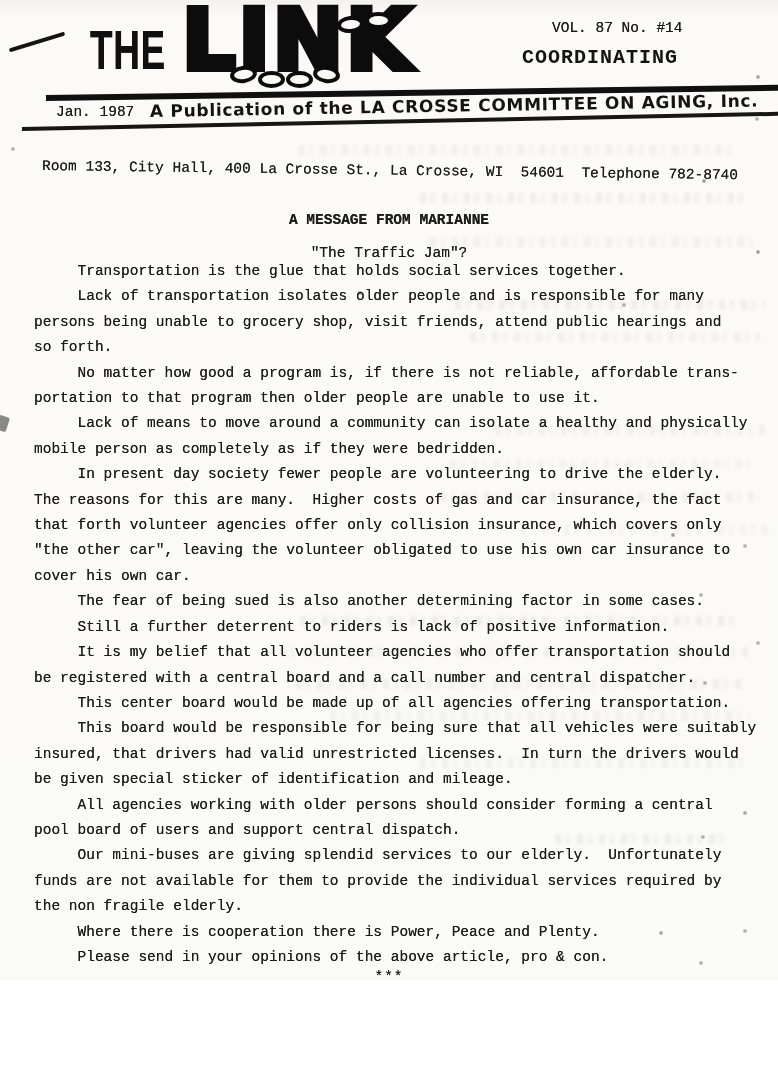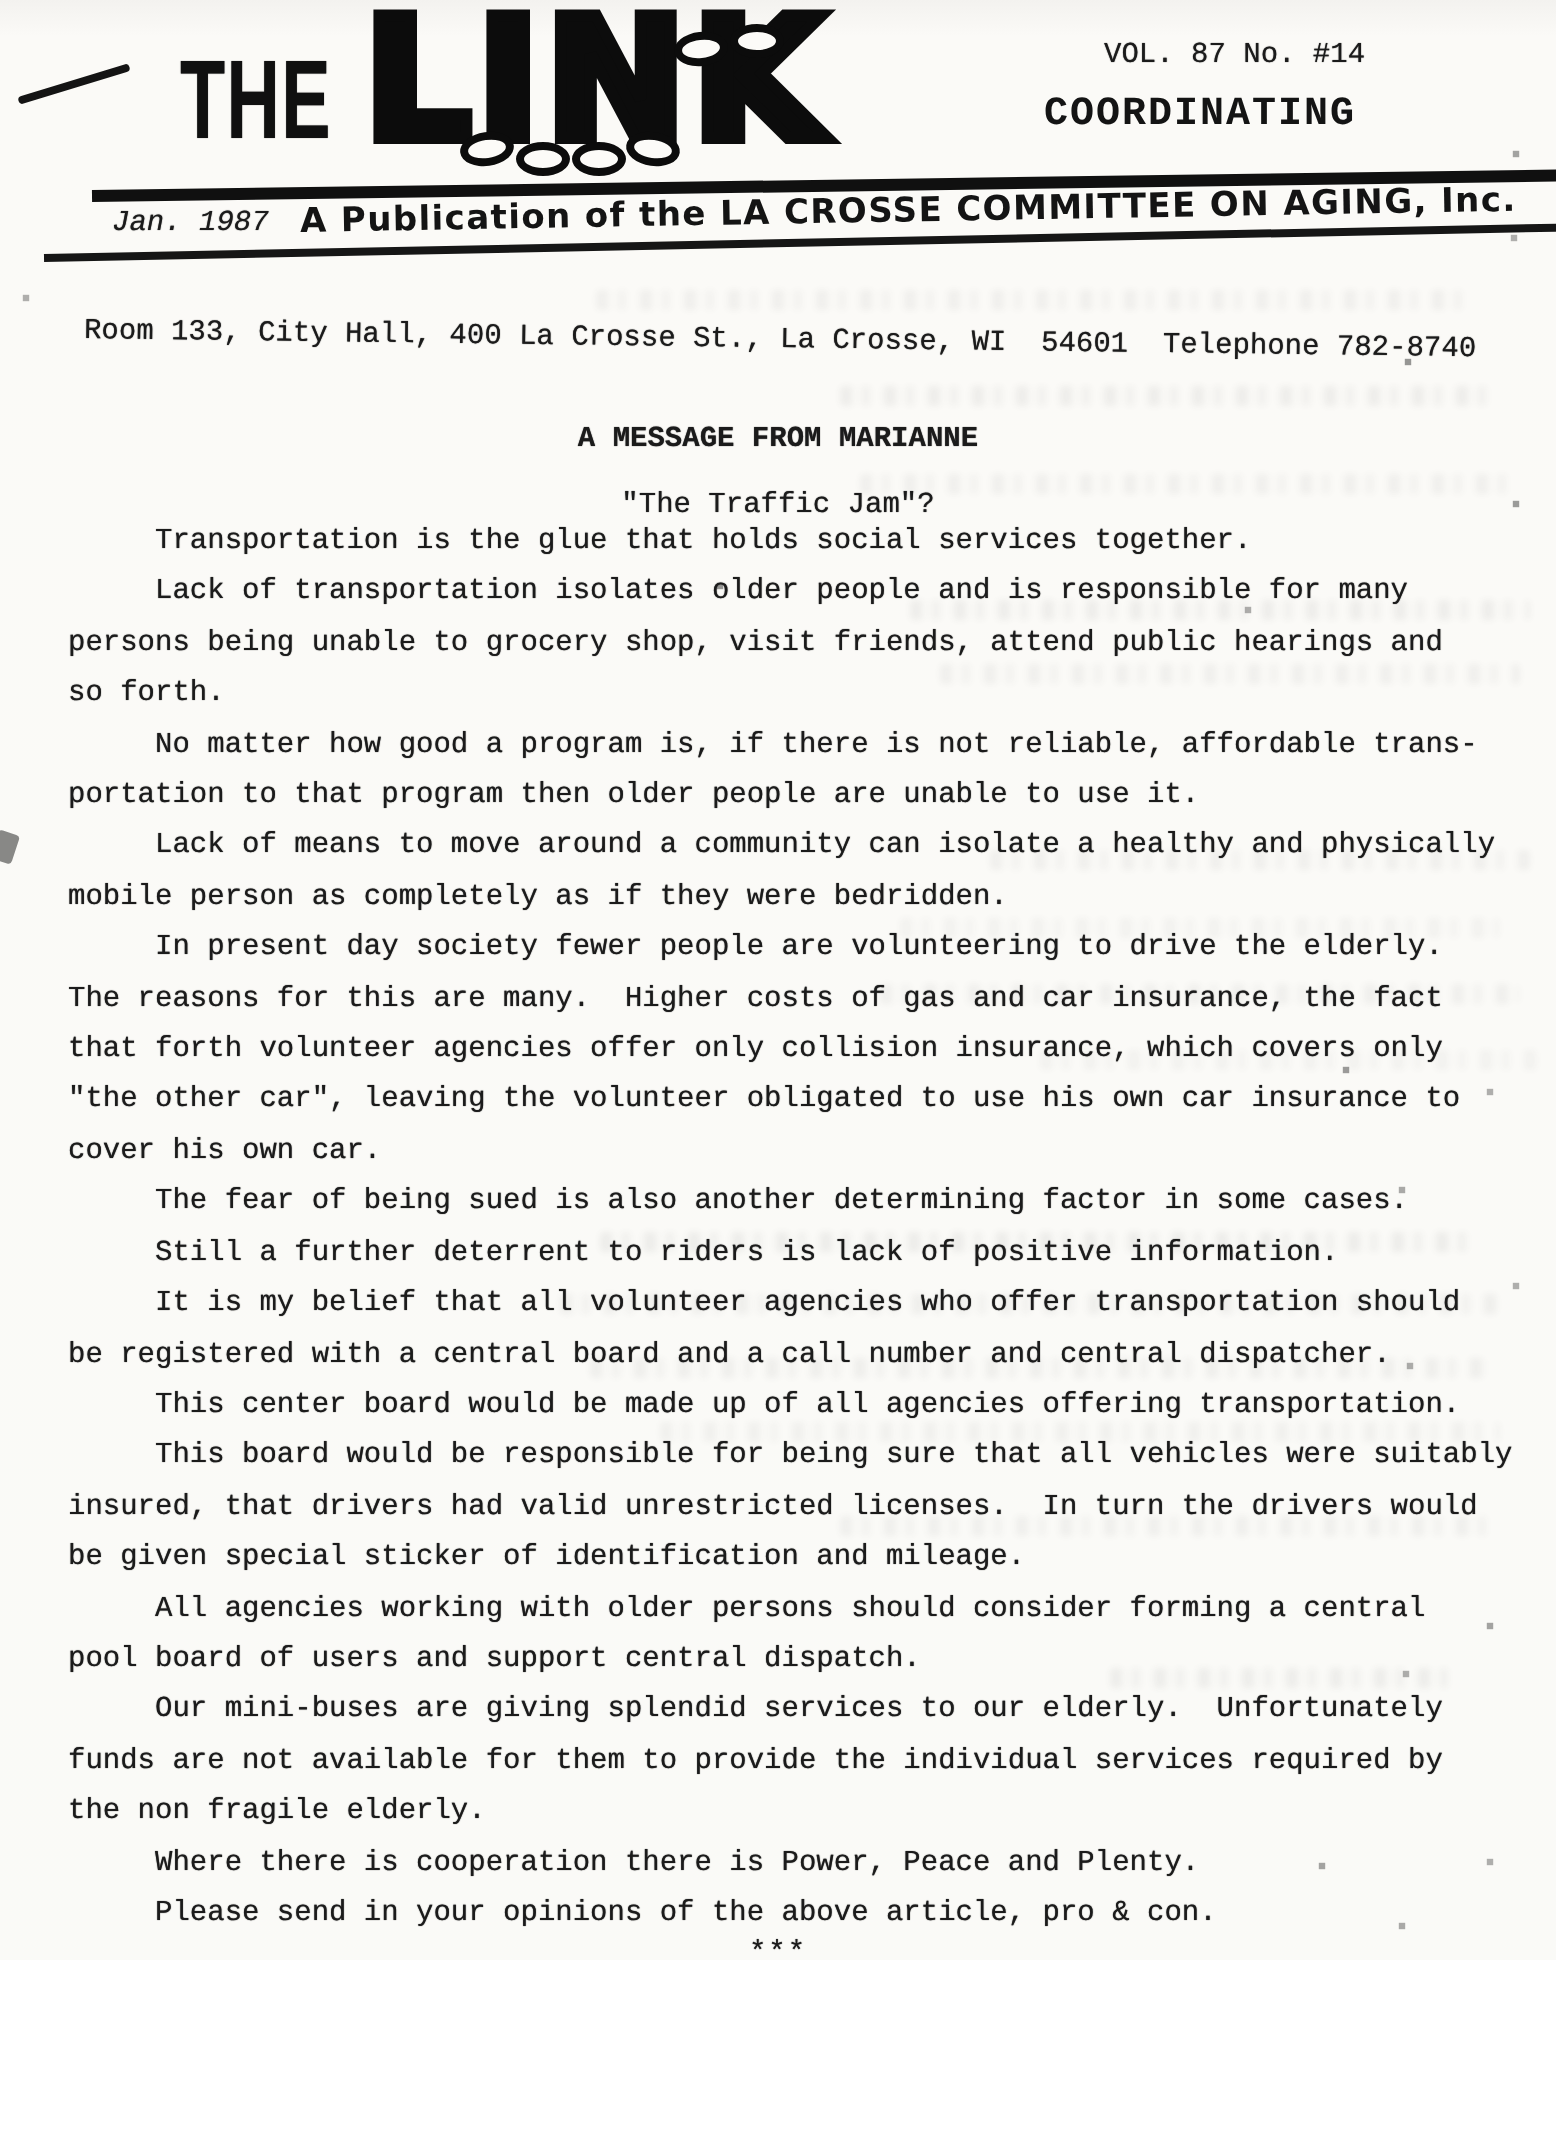--- a/index.html
+++ b/index.html
@@ -41,21 +41,21 @@
     font-weight:bold; font-size:20px; letter-spacing:1px; color:#141414;margin-top:12px;
   }
   .servprog {
     left:546px; top:61px; font-family:"DejaVu Sans","Liberation Sans",sans-serif;
     font-weight:bold; font-size:16.5px; letter-spacing:0.5px; color:#141414;
   }
   .rule-thick { left:46px; top:95px; width:734px; height:5.5px; background:#101010;
                 transform: rotate(-0.8deg); transform-origin:left center; }
   .rule-thin  { left:22px; top:127px; width:758px; height:3.5px; background:#161616;
                 transform: rotate(-1.15deg); transform-origin:left center; }
-  .issue-date { left:56px; top:104px; font-size:14.5px;font-style:italic; }
+  .issue-date { left:56px; top:104px; font-size:14.5px; }
   .publine {
     left:150px; top:101px; font-family:"DejaVu Sans","Liberation Sans",sans-serif;
     font-weight:bold; font-size:17px; letter-spacing:0.7px; color:#141414;
     transform: rotate(-1deg); transform-origin:left center;
   }
 
   
   .address { left:42px; top:158px; font-size:14.5px; transform:rotate(0.75deg);
              transform-origin:left center; white-space:pre; }
   .heading    { left:0; top:212px; width:778px; text-align:center; font-size:14.5px;font-weight:bold; }

